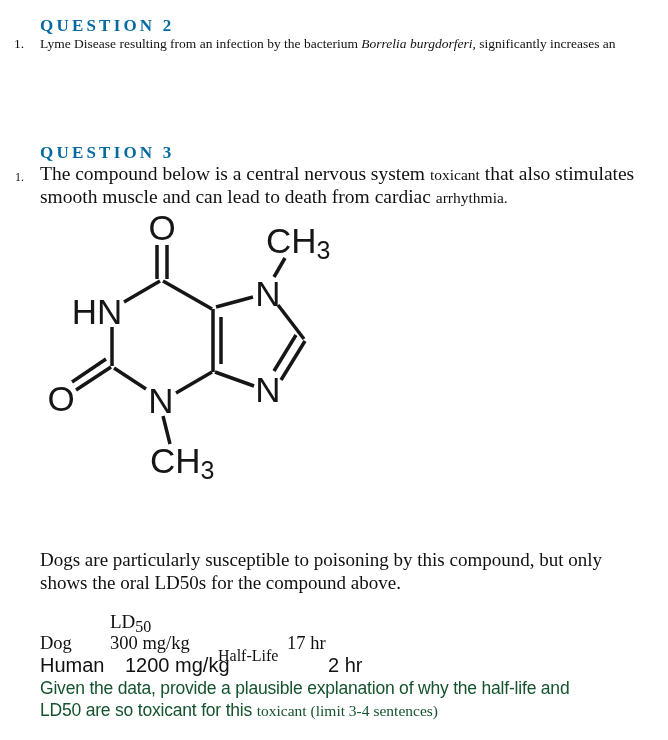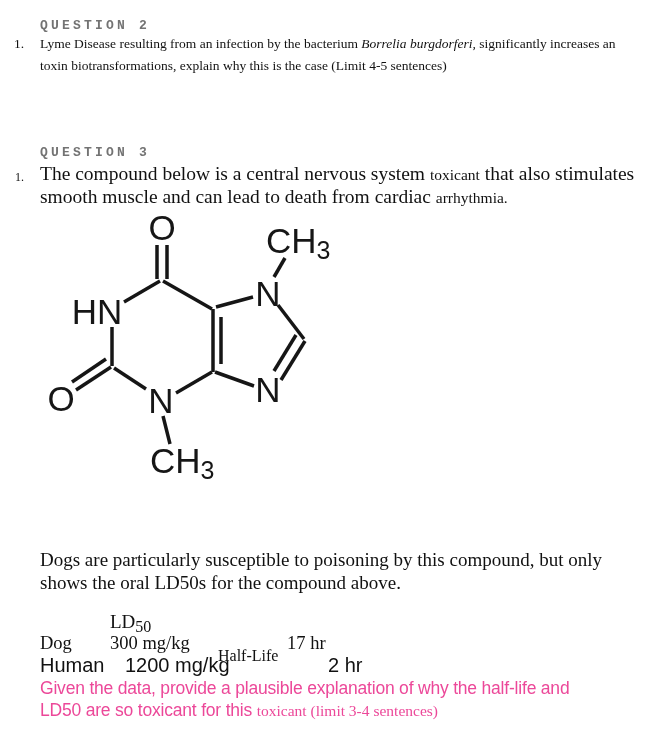--- a/index.html
+++ b/index.html
@@ -1,48 +1,47 @@
 <!DOCTYPE html>
 <html><head>
 <meta charset="utf-8">
 <style>
   html,body{margin:0;padding:0;background:#fff;}
   .page{position:relative;width:668px;height:740px;background:#ffffff;overflow:hidden;
         color:#111;font-family:"Liberation Serif",serif;}
   .abs{position:absolute;}
-  .qheader{font-family:Liberation Mono, monospace;font-weight:700;font-size:13px;
-           letter-spacing:3.2px;color:#737373;line-height:16px;white-space:nowrap;}
+  .qheader{font-family:Liberation Serif, serif;font-weight:700;font-size:17px;
+           letter-spacing:3.2px;color:#0369a1;line-height:16px;white-space:nowrap;}
   .serif-sm{font-size:13.5px;line-height:21.7px;white-space:nowrap;}
   .q3text{font-size:19.5px;line-height:22px;white-space:nowrap;}
   .q3small{font-size:15.5px;}
   .q3num{font-size:12px;line-height:22px;}
   .dogs{font-size:19px;line-height:23.3px;white-space:nowrap;}
   .ital{font-style:italic;}
   .cell-serif{font-size:18.5px;line-height:20px;white-space:nowrap;}
   .cell-sans{font-family:"Liberation Sans",sans-serif;font-size:20px;line-height:20px;white-space:nowrap;}
   .ldhead{font-size:19px;line-height:20px;white-space:nowrap;}
   .ldsub{font-size:16px;vertical-align:-4px;}
   .hlhead{font-size:16px;line-height:20px;white-space:nowrap;margin-top:32px;}
   .prompt{font-family:"Liberation Sans",sans-serif;font-size:17.5px;line-height:21.7px;
-          letter-spacing:-0.2px;white-space:nowrap;color:#ec4899;}
+          letter-spacing:-0.2px;white-space:nowrap;color:#14532d;}
   .prompt .serif-tail{font-family:"Liberation Serif",serif;font-size:15.5px;letter-spacing:0;margin-top:26px;}
   svg text{font-family:"Liberation Sans",sans-serif;fill:#161616;}
 </style>
 </head>
 <body>
 
 <div class="page">
 
   <div class="abs qheader" style="left:40px;top:18px;">QUESTION 2</div>
 
   <div class="abs serif-sm" style="left:14px;top:33px;">1.</div>
 
   <div class="abs serif-sm" style="left:40px;top:33px;">
     <div><span>Lyme Disease resulting from an infection by the bacterium </span><span class="ital">Borrelia burgdorferi,</span><span> significantly increases an</span></div>
-    <div>toxin biotransformations, explain why this is the case (Limit 4-5 sentences)</div>
   </div>
 
   <div class="abs qheader" style="left:40px;top:145px;">QUESTION 3</div>
 
   <div class="abs q3num" style="left:15px;top:166px;">1.</div>
 
   <div class="abs q3text" style="left:40px;top:163px;">
     <div><span>The compound below is a central nervous system </span><span class="q3small">toxicant</span><span> that also stimulates</span></div>
     <div><span>smooth muscle and can lead to death from cardiac </span><span class="q3small">arrhythmia.</span></div>
   </div>

